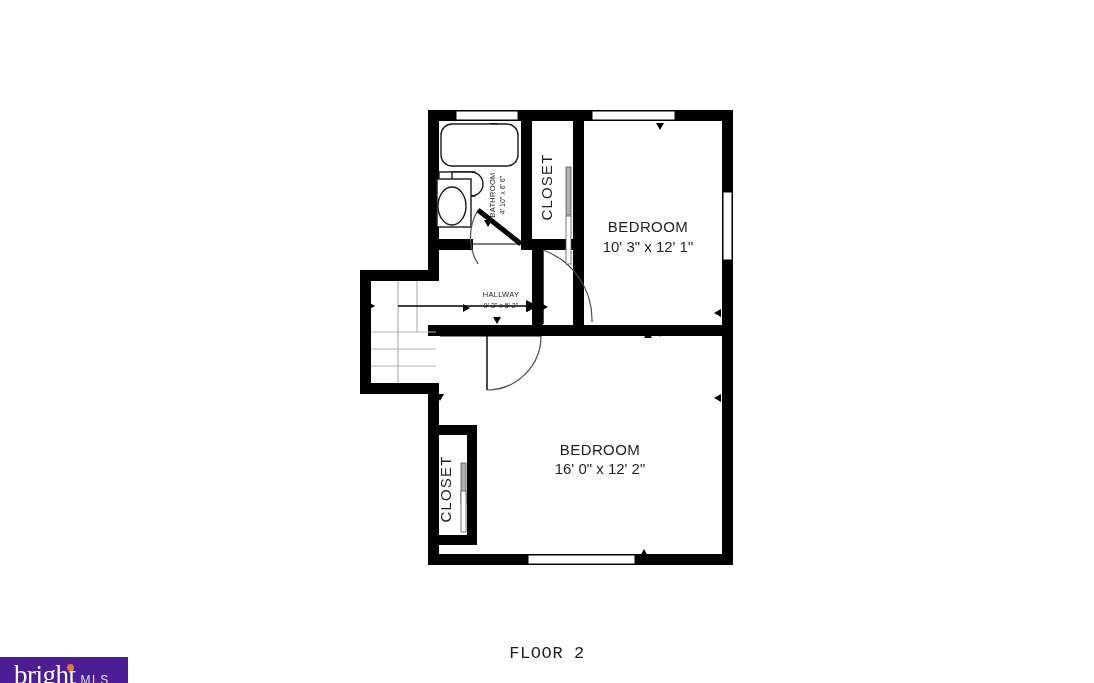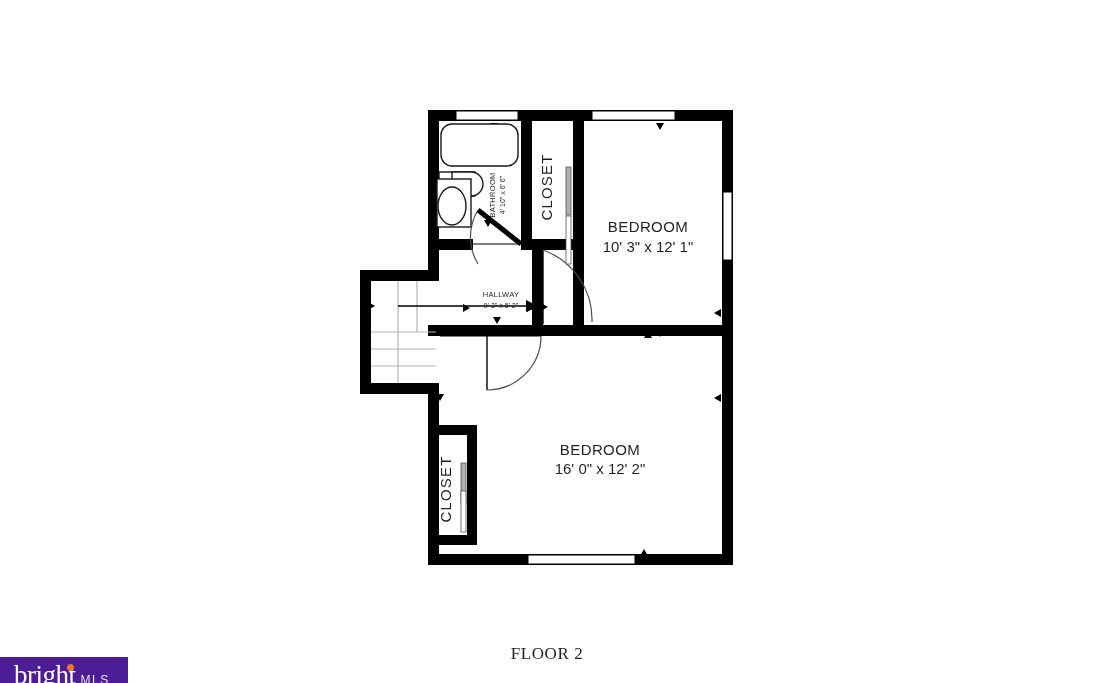--- a/index.html
+++ b/index.html
@@ -34,21 +34,21 @@
     display: block;
   }
 
   
   #floor-caption {
     position: absolute;
     left: 0;
     top: 632px;
     width: 1094px;
     text-align: center;
-    font-family: Liberation Serif, serif;
+    font-family: Liberation Mono, monospace;
     font-size: 17px;
     letter-spacing: 0.6px;
     color: #231f20;
     user-select: none;
   }
 
   
   #watermark {
     position: absolute;
     left: 0px;

